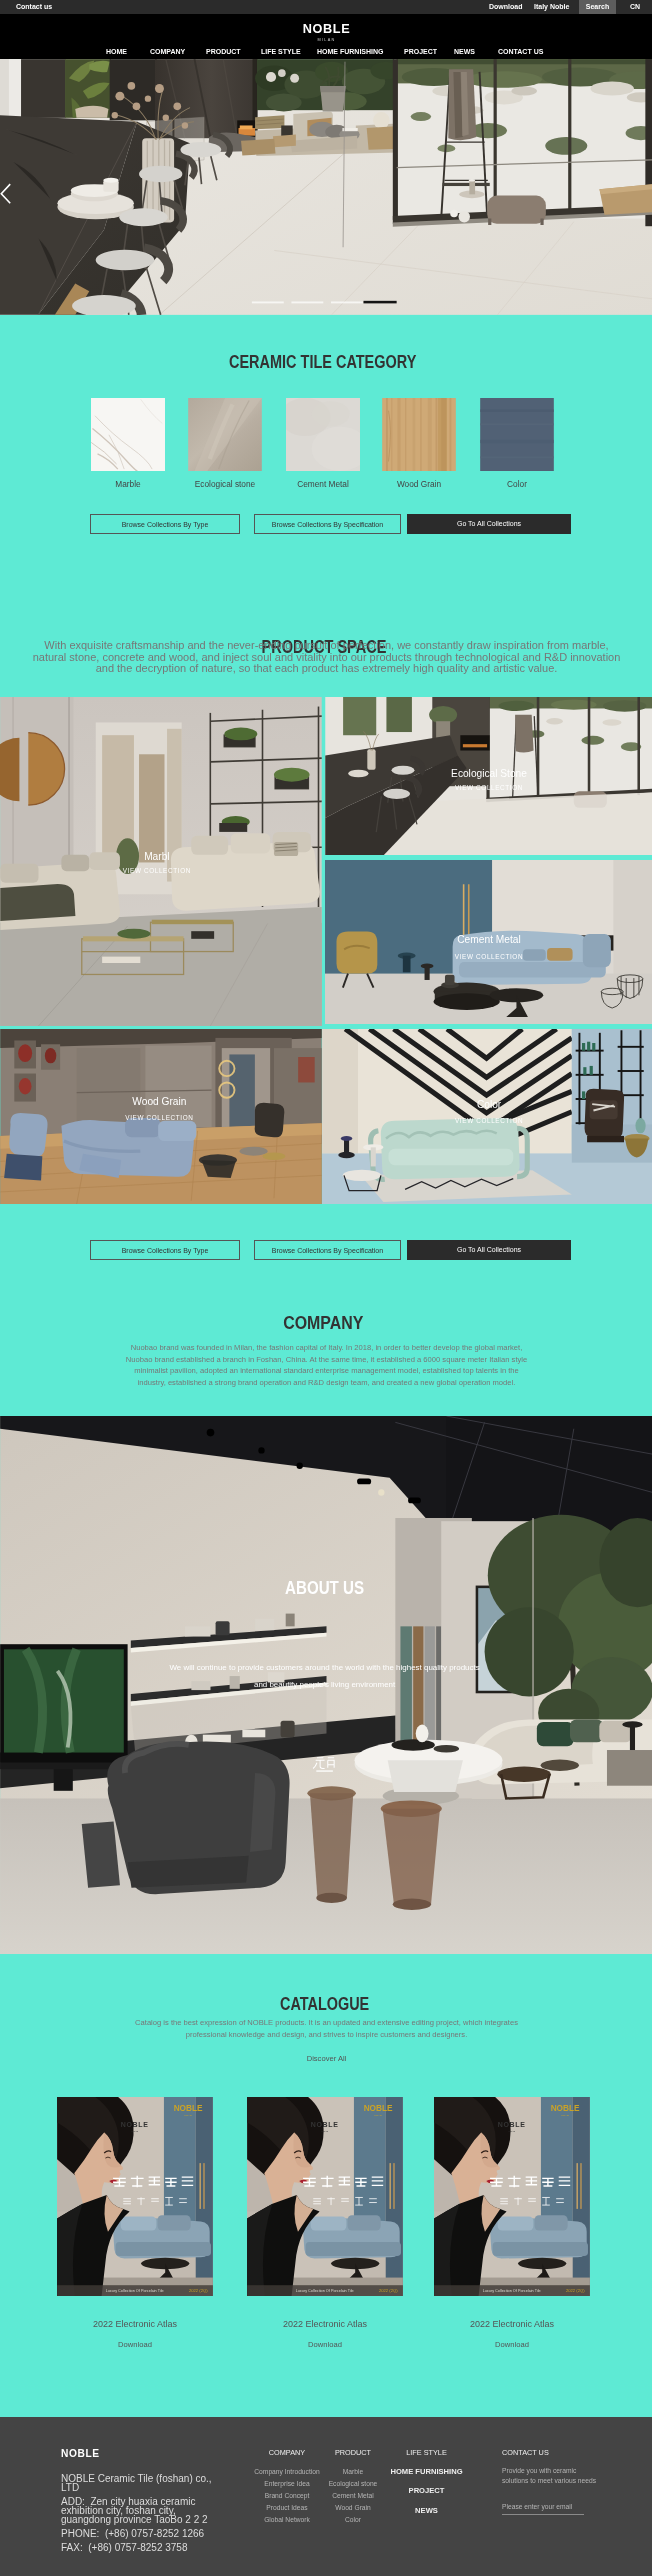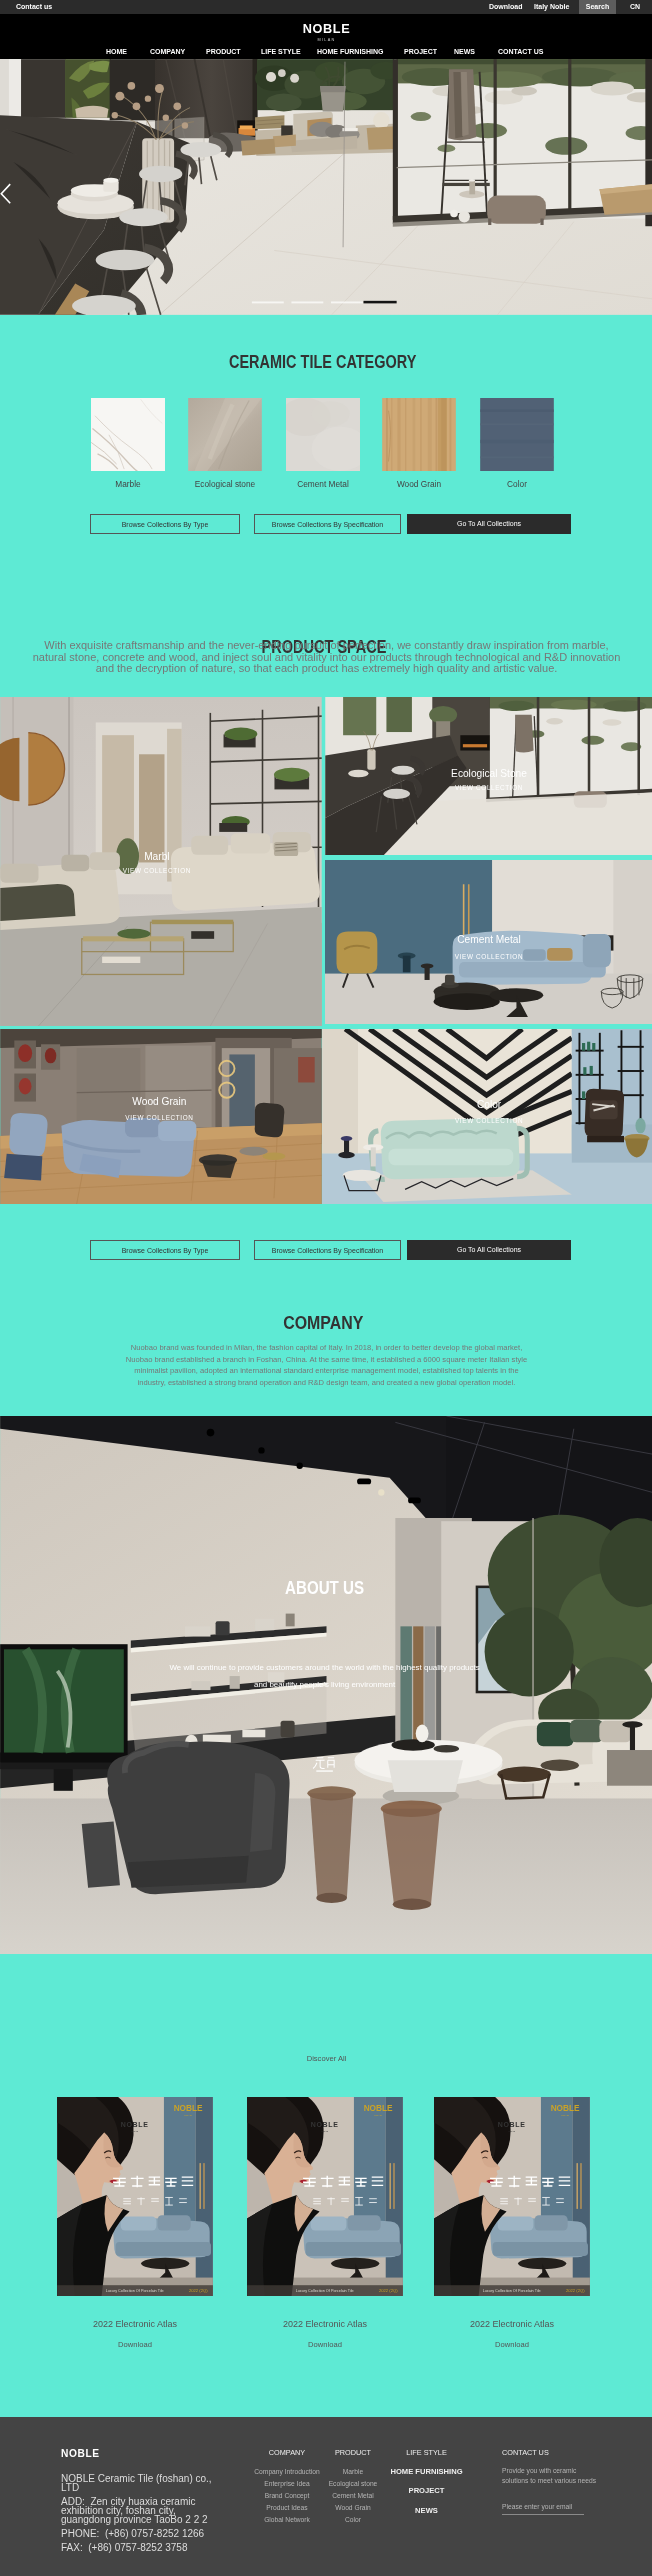--- a/index.html
+++ b/index.html
@@ -849,21 +849,28 @@
   <text x="509" y="425" font-size="12.5" fill="#ffffff" text-anchor="middle" font-family="Liberation Sans">and beautify people's living environment</text>
 
   <g stroke="#ffffff" stroke-width="1.6" fill="none">
     <path d="M497,536 l10,0 M495,540 l14,0 M497,544 q-2,6 -6,9 M502,540 l0,10 q0,3 4,3 l3,0"></path>
     <path d="M514,536 l10,0 M514,540 l10,0 l0,12 M514,540 l0,12 M514,547 l10,0"></path>
   </g>
   <rect x="496" y="556" width="26" height="2" fill="#ffffff"></rect>
 </svg>
 </div>
 
-
+<div class="abs" style="left:0;top:1993px;width:653px;height:20.4px;"><svg width="653" height="20.4" viewBox="0 0 1024 32">
+        <text x="509" y="26" text-anchor="middle" font-family="Liberation Sans" font-weight="bold" font-size="28" fill="#333" textLength="140" lengthAdjust="spacingAndGlyphs">CATALOGUE</text>
+      </svg></div>
+
+<div class="abs ctr" style="top:2017px;font-size:7.6px;color:#777;line-height:12px;">
+Catalog is the best expression of NOBLE products. It is an updated and extensive editing project, which integrates<br>
+professional knowledge and design, and strives to inspire customers and designers.
+</div>
 
 <div class="abs ctr" style="top:2054px;font-size:7.6px;color:#555;">Discover All</div>
 
 <svg width="0" height="0" style="position:absolute">
   <defs>
     <g id="cardart">
 
       <rect width="245" height="313" fill="#c2bab0"></rect>
       <rect x="0" y="0" width="245" height="180" fill="#bdb5ac"></rect>
       <rect x="60" y="0" width="110" height="313" fill="#cac2b8"></rect>

